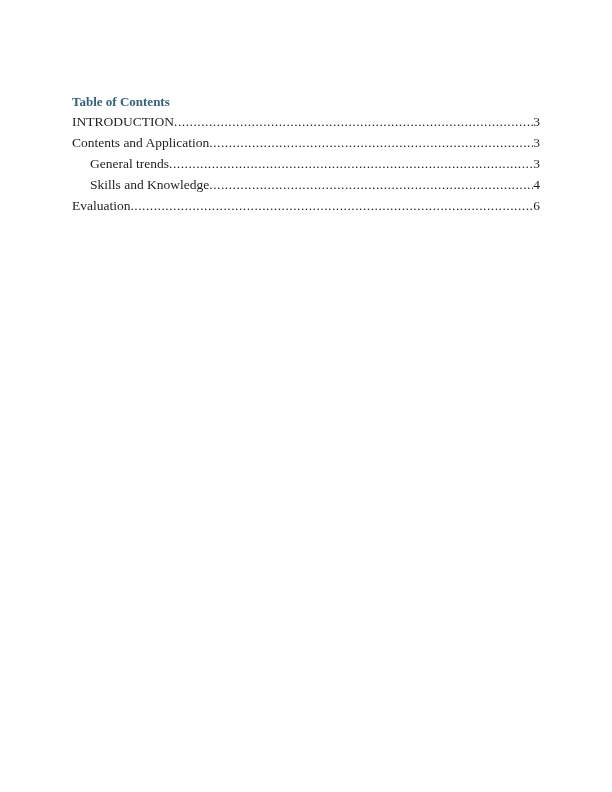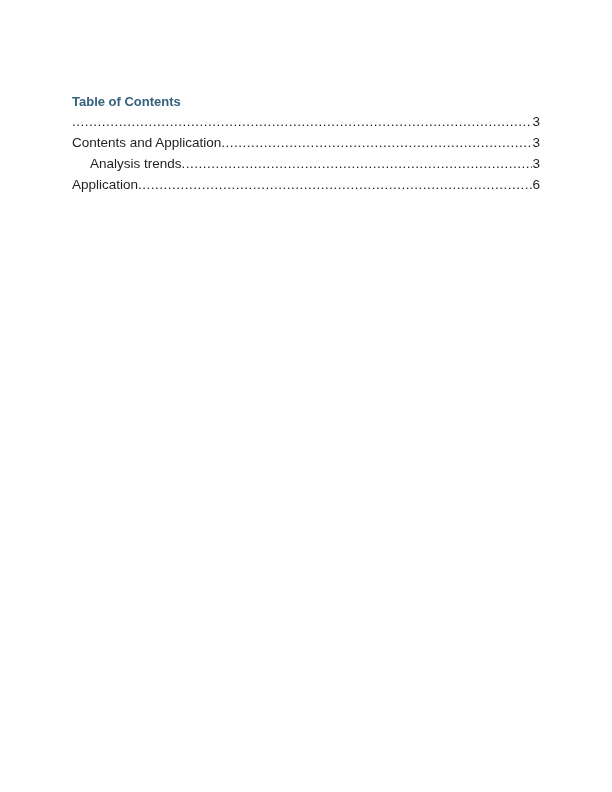--- a/index.html
+++ b/index.html
@@ -6,21 +6,21 @@
     margin: 0;
     padding: 0;
     background: #ffffff;
   }
   .page {
     position: relative;
     width: 612px;
     height: 792px;
     background: #ffffff;
     overflow: hidden;
-    font-family: Liberation Sans, sans-serif;
+    font-family: Liberation Serif, serif;
   }
   .content {
     position: absolute;
     left: 72px;
     top: 95px;
     width: 468px;
   }
   .toc-heading {
     font-size: 13px;
     font-weight: bold;
@@ -68,39 +68,45 @@
 <body>
 
 <div class="page">
   <div class="content">
 
     <div class="toc-heading">Table of Contents</div>
 
     <div class="toc-list">
 
       <div class="toc-row level-1">
+        <span class="toc-label">INTRODUCTION</span>
         <span class="toc-leader"></span>
         <span class="toc-page">3</span>
       </div>
 
       <div class="toc-row level-1">
         <span class="toc-label">Contents and Application</span>
         <span class="toc-leader"></span>
         <span class="toc-page">3</span>
       </div>
 
       <div class="toc-row level-2">
-        <span class="toc-label">Analysis trends</span>
+        <span class="toc-label">General trends</span>
         <span class="toc-leader"></span>
         <span class="toc-page">3</span>
       </div>
 
+      <div class="toc-row level-2">
+        <span class="toc-label">Skills and Knowledge</span>
+        <span class="toc-leader"></span>
+        <span class="toc-page">4</span>
+      </div>
 
       <div class="toc-row level-1">
-        <span class="toc-label">Application</span>
+        <span class="toc-label">Evaluation</span>
         <span class="toc-leader"></span>
         <span class="toc-page">6</span>
       </div>
 
 
     </div>
   </div>
 </div>
 
 </body></html>

